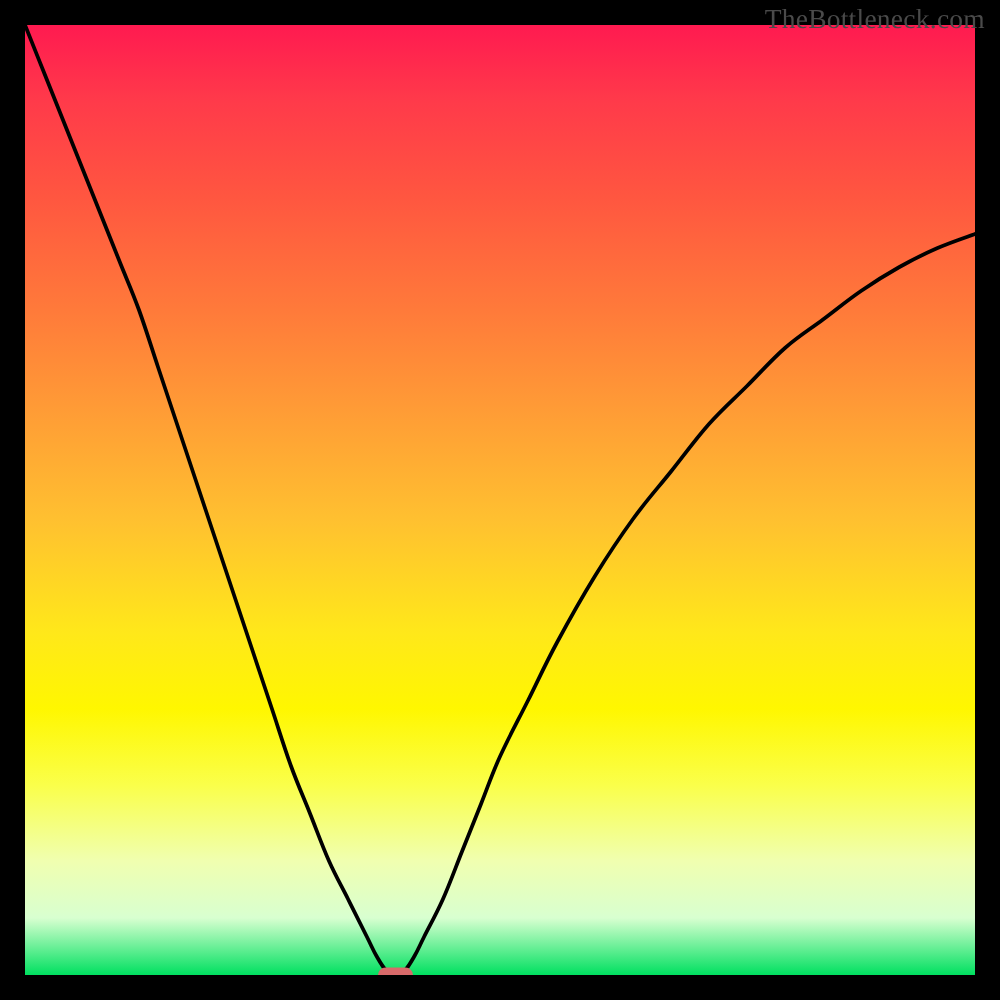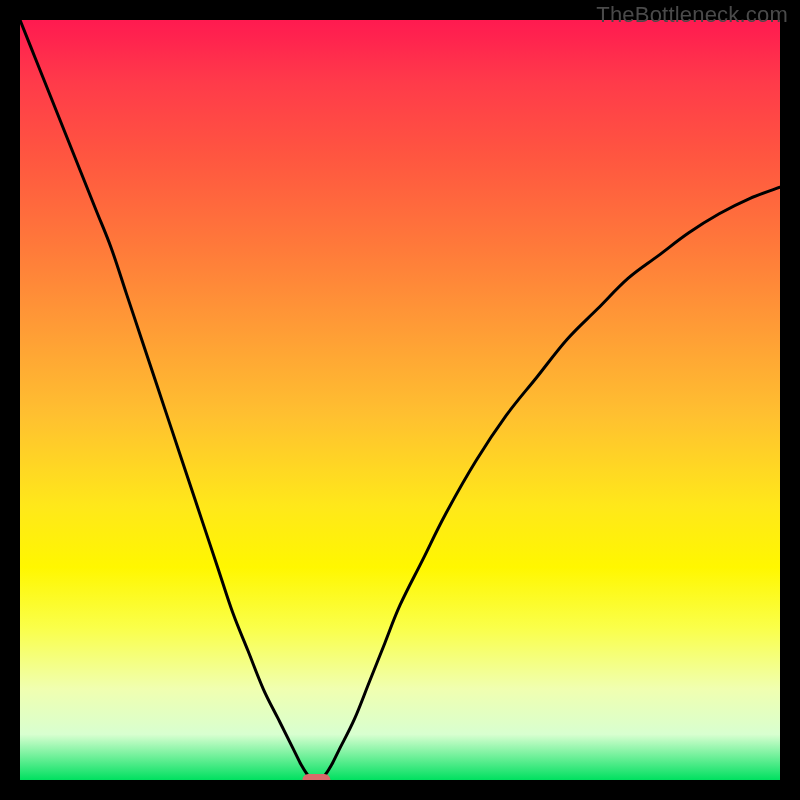--- a/index.html
+++ b/index.html
@@ -58,20 +58,21 @@
   }
   .watermark {
     position: absolute;
     top: 2px;
     right: 12px;
     color: #4a4a4a;
     font-size: 22px;
     font-weight: 500;
     letter-spacing: 0.2px;
     user-select: none;
+    font-family: Liberation Serif, serif;
   }
 </style>
 </head>
 <body>
 
 <div class="frame">
   <div class="plot-area">
     <div class="gradient"></div>
     <svg id="curve" class="curve-svg" viewBox="0 0 760 760" preserveAspectRatio="none">
         <path d="M 0.00 0.00 C 2.74 6.84, 9.73 24.32, 15.20 38.00 C 20.67 51.68, 24.93 62.32, 30.40 76.00 C 35.87 89.68, 40.13 100.32, 45.60 114.00 C 51.07 127.68, 55.33 138.32, 60.80 152.00 C 66.27 165.68, 70.53 176.32, 76.00 190.00 C 81.47 203.68, 85.73 212.95, 91.20 228.00 C 96.67 243.05, 100.93 257.18, 106.40 273.60 C 111.87 290.02, 116.13 302.78, 121.60 319.20 C 127.07 335.62, 131.33 348.38, 136.80 364.80 C 142.27 381.22, 146.53 393.98, 152.00 410.40 C 157.47 426.82, 161.73 439.58, 167.20 456.00 C 172.67 472.42, 176.93 485.18, 182.40 501.60 C 187.87 518.02, 192.13 530.78, 197.60 547.20 C 203.07 563.62, 207.33 577.75, 212.80 592.80 C 218.27 607.85, 222.53 617.12, 228.00 630.80 C 233.47 644.48, 237.73 656.49, 243.20 668.80 C 248.67 681.11, 252.93 688.26, 258.40 699.20 C 263.87 710.14, 269.50 721.39, 273.60 729.60 C 277.70 737.81, 278.46 740.01, 281.20 744.80 C 283.94 749.59, 286.06 753.46, 288.80 756.20 C 291.54 758.94, 293.66 760.00, 296.40 760.00 C 299.14 760.00, 301.26 758.94, 304.00 756.20 C 306.74 753.46, 308.86 749.59, 311.60 744.80 C 314.34 740.01, 315.10 737.81, 319.20 729.60 C 323.30 721.39, 328.93 711.51, 334.40 699.20 C 339.87 686.89, 344.13 674.88, 349.60 661.20 C 355.07 647.52, 359.33 636.88, 364.80 623.20 C 370.27 609.52, 373.16 600.25, 380.00 585.20 C 386.84 570.15, 394.59 556.02, 402.80 539.60 C 411.01 523.18, 416.02 511.78, 425.60 494.00 C 435.18 476.22, 445.06 458.58, 456.00 440.80 C 466.94 423.02, 475.46 410.25, 486.40 395.20 C 497.34 380.15, 505.86 370.88, 516.80 357.20 C 527.74 343.52, 536.26 331.51, 547.20 319.20 C 558.14 306.89, 566.66 299.74, 577.60 288.80 C 588.54 277.86, 597.06 267.98, 608.00 258.40 C 618.94 248.82, 627.46 243.81, 638.40 235.60 C 649.34 227.39, 657.86 220.32, 668.80 212.80 C 679.74 205.28, 688.26 199.96, 699.20 193.80 C 710.14 187.64, 718.66 183.39, 729.60 178.60 C 740.54 173.81, 754.53 169.25, 760.00 167.20" fill="none" stroke="#000000" stroke-width="3" stroke-linecap="round" stroke-linejoin="round"></path>

